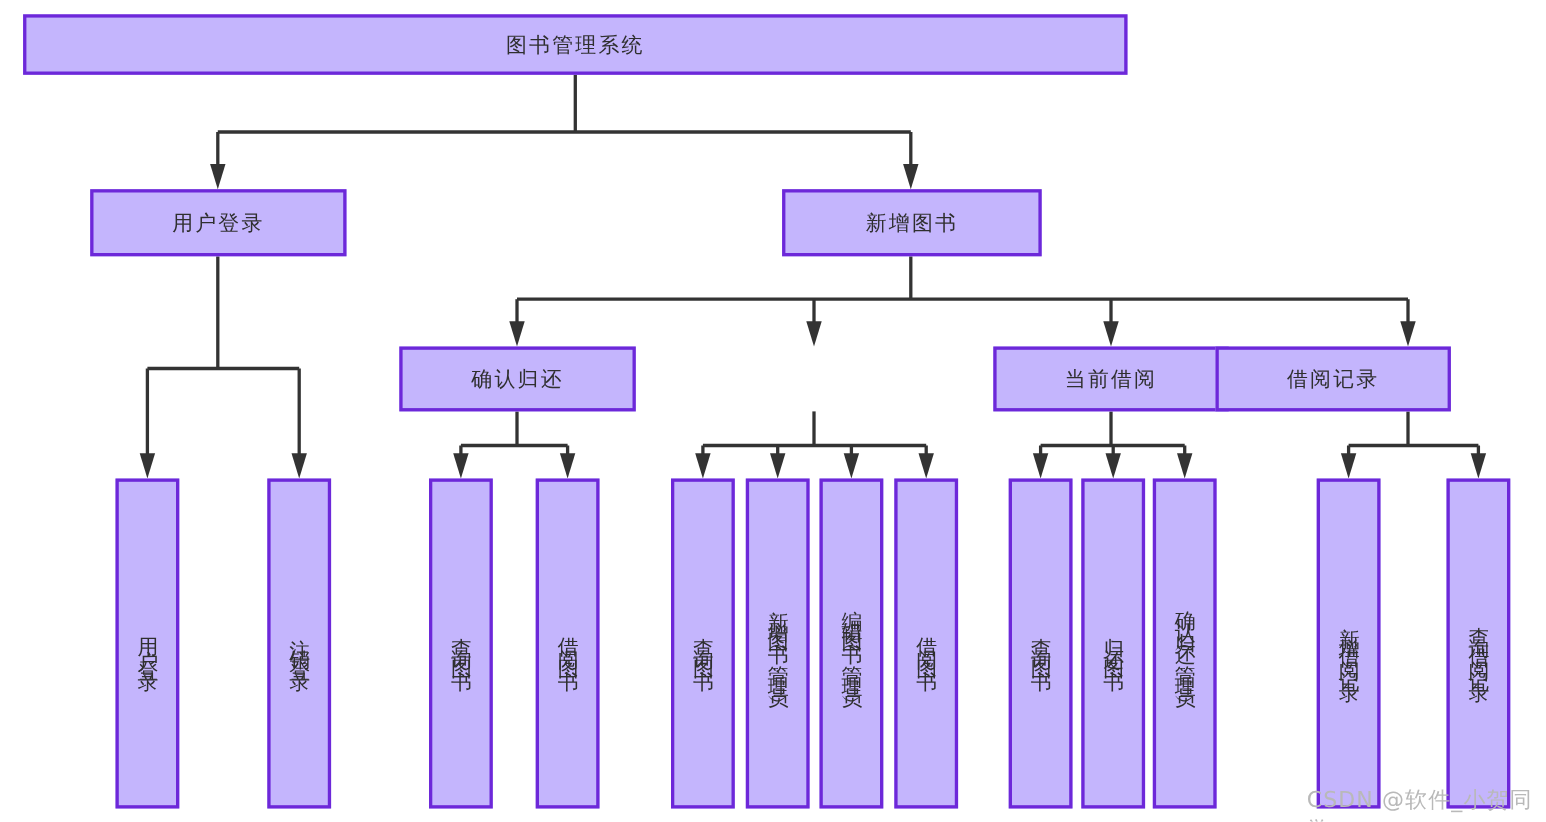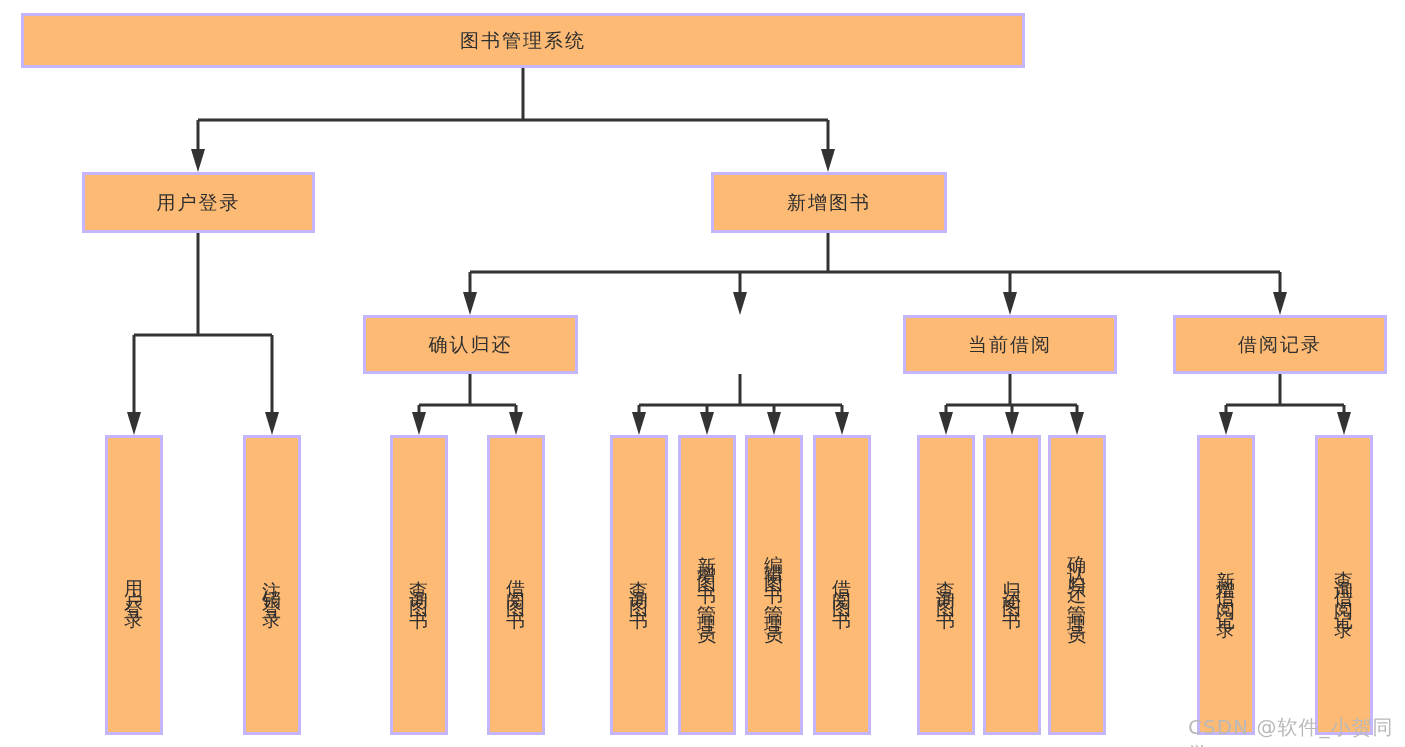--- a/index.html
+++ b/index.html
@@ -19,22 +19,22 @@
     position: absolute;
     left: 0;
     top: 0;
     width: 1405px;
     height: 747px;
     z-index: 1;
   }
   .node {
     position: absolute;
     box-sizing: border-box;
-    background: #fdba74;
-    border: 3px solid #c4b5fd;
+    background: #c4b5fd;
+    border: 3px solid #6d28d9;
     color: #2f2f2f;
     display: flex;
     align-items: center;
     justify-content: center;
     z-index: 2;
     font-size: 19px;
     letter-spacing: 2px;
     white-space: nowrap;
   }
   .hbox {  }
@@ -54,21 +54,21 @@
     color: #b9b9b9;
     letter-spacing: 1px;
   }
   
   #n-root            { left: 21px;   top: 13px;  width: 1004px; height: 55px; }
   #n-user-login      { left: 82px;   top: 172px; width: 233px;  height: 61px; }
   #n-book-management { left: 711px;  top: 172px; width: 236px;  height: 61px; }
   #n-new-book-rec    { left: 363px;  top: 315px; width: 215px;  height: 59px; }
   #n-book-borrow     { left: 633px;  top: 315px; width: 215px;  height: 59px; }
   #n-current-borrow  { left: 903px;  top: 315px; width: 214px;  height: 59px; }
-  #n-borrow-records  { left: 1173px; top: 315px; width: 214px;  height: 59px; }
+  #n-borrow-records  { left: 1105px; top: 315px; width: 214px;  height: 59px; }
   .leaf { top: 435px; width: 58px; height: 300px; }
   #l-user-login      { left: 105px;  }
   #l-logout          { left: 243px;  }
   #l-rec-query       { left: 390px;  }
   #l-rec-borrow      { left: 487px;  }
   #l-bor-query       { left: 610px;  }
   #l-bor-add         { left: 678px;  }
   #l-bor-edit        { left: 745px;  }
   #l-bor-borrow      { left: 813px;  }
   #l-cur-query       { left: 917px;  }

